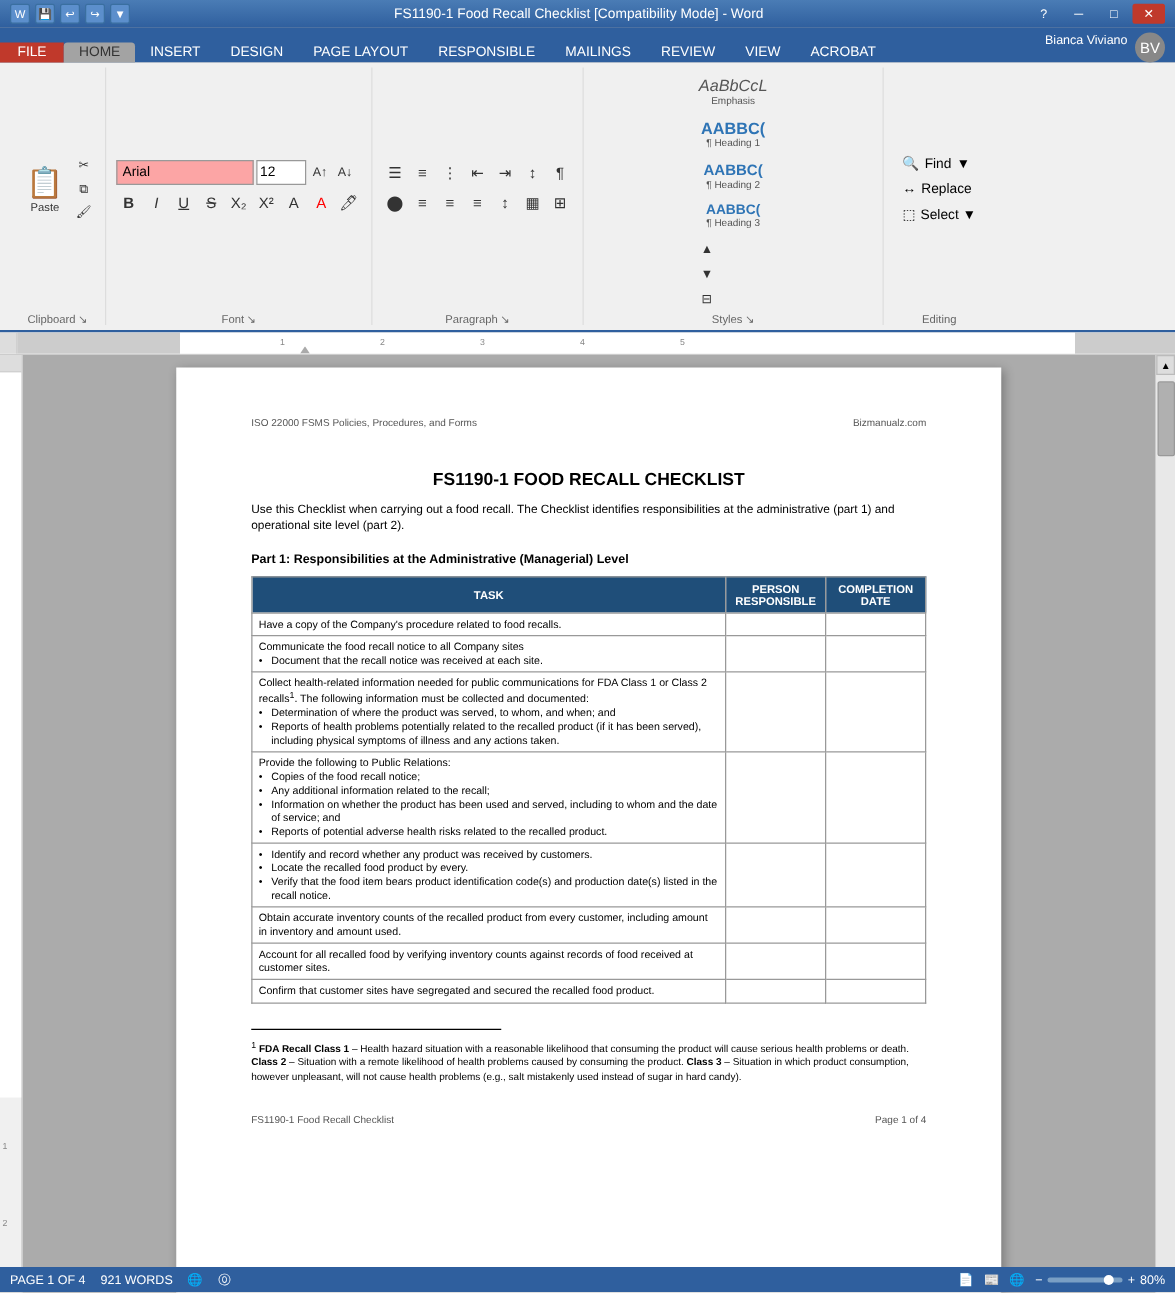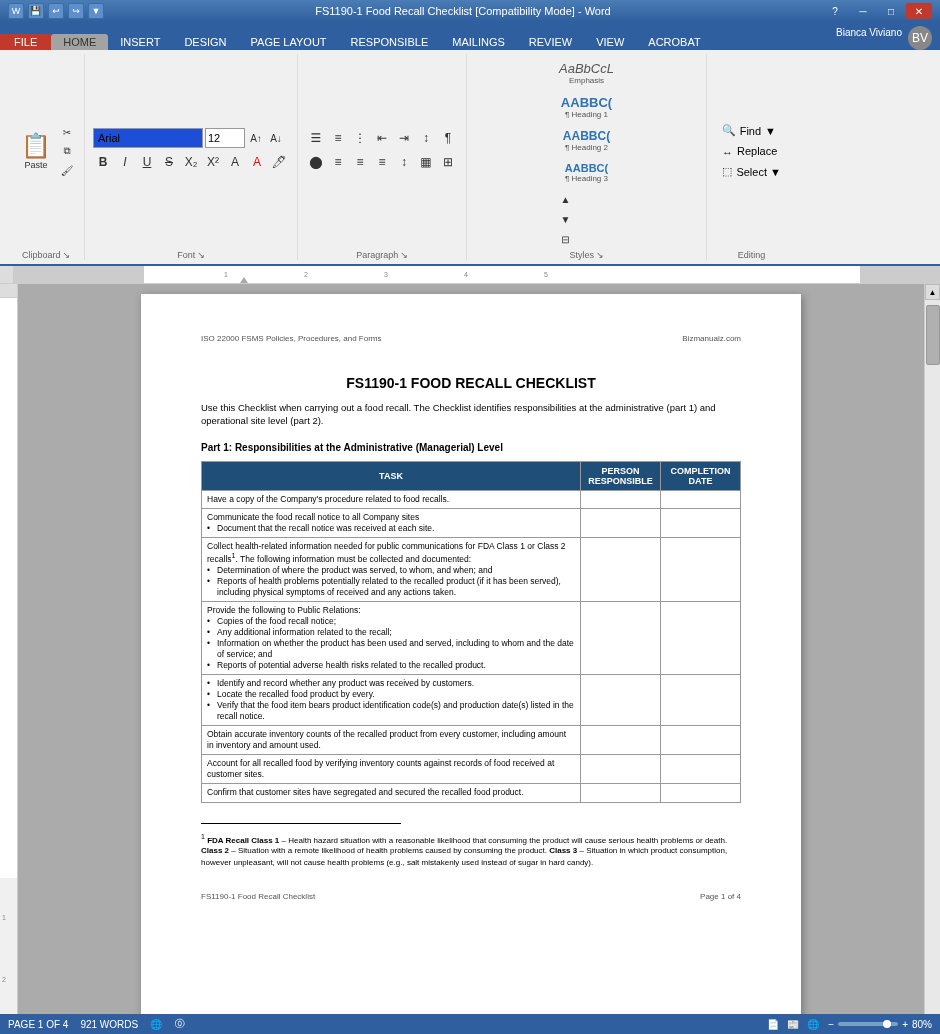--- a/index.html
+++ b/index.html
@@ -92,21 +92,21 @@
       color: #333;
     }
 
     
     .font-combo {
       width: 110px;
       height: 20px;
       border: 1px solid #999;
       font-size: 11px;
       padding: 0 4px;
-      background: #1d4ed8;
+      background: #fca5a5;
     }
     .font-size-combo {
       width: 40px;
       height: 20px;
       border: 1px solid #999;
       font-size: 11px;
       padding: 0 2px;
       background: white;
     }
     .font-row { display: flex; gap: 2px; align-items: center; margin-bottom: 2px; }
@@ -582,21 +582,21 @@
               <div class="bullet-item">Document that the recall notice was received at each site.</div>
             </td>
             <td></td>
             <td></td>
           </tr>
 
           <tr>
             <td class="task-cell">
               Collect health-related information needed for public communications for FDA Class 1 or Class 2 recalls<sup>1</sup>. The following information must be collected and documented:
               <div class="bullet-item">Determination of where the product was served, to whom, and when; and</div>
-              <div class="bullet-item">Reports of health problems potentially related to the recalled product (if it has been served), including physical symptoms of received and any actions taken.</div>
+              <div class="bullet-item">Reports of health problems potentially related to the recalled product (if it has been served), including physical symptoms of illness and any actions taken.</div>
             </td>
             <td></td>
             <td></td>
           </tr>
 
           <tr>
             <td class="task-cell">
               Provide the following to Public Relations:
               <div class="bullet-item">Copies of the food recall notice;</div>
               <div class="bullet-item">Any additional information related to the recall;</div>

